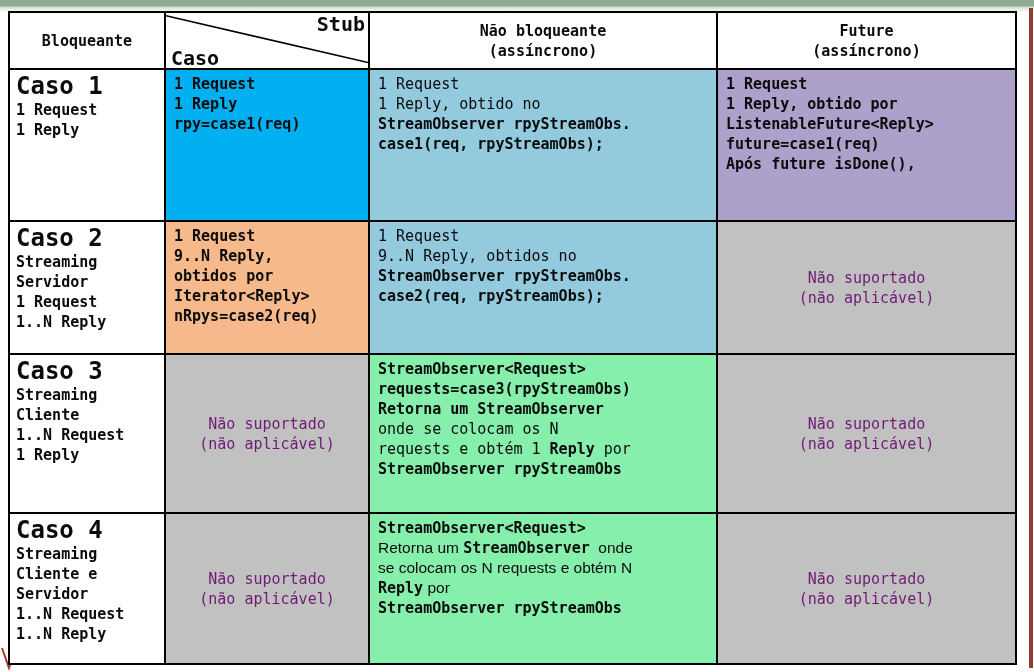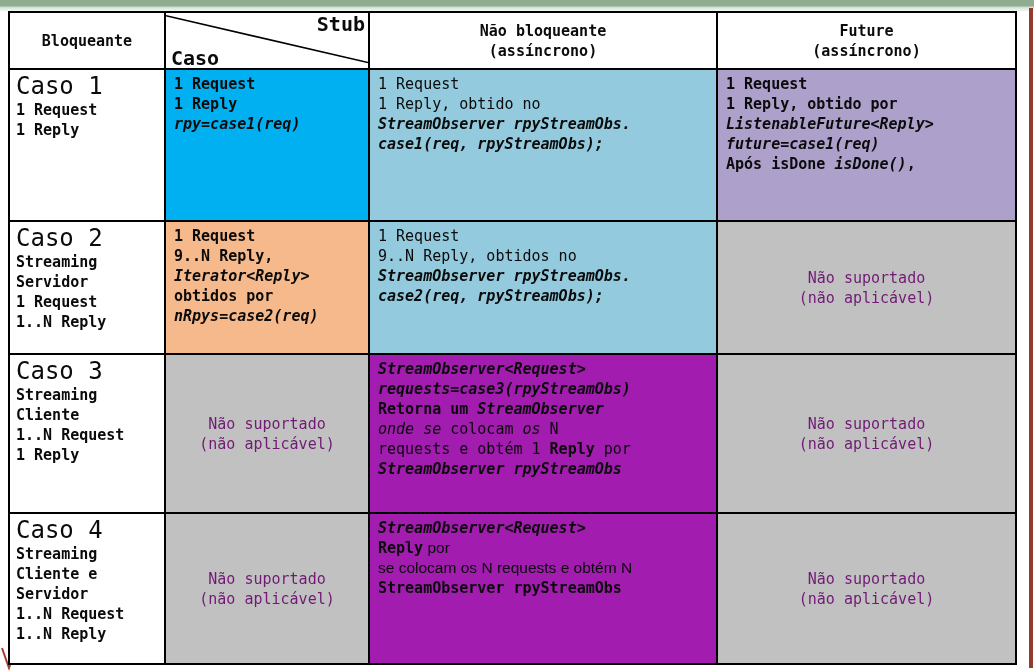--- a/index.html
+++ b/index.html
@@ -14,33 +14,33 @@
        grid-template-rows:55px 150px 131px 157px 149px;
        gap:2px;background:#000;border:2px solid #000;box-sizing:border-box;}
   .cell{background:#fff;box-sizing:border-box;padding:4px 8px;font-size:15px;line-height:20px;overflow:hidden;}
   .hdr{display:flex;flex-direction:column;justify-content:center;align-items:center;
        text-align:center;font-weight:700;padding:2px;}
   .corner{position:relative;padding:0;}
   .corner .stub{position:absolute;top:1px;right:3px;font-weight:700;font-size:20px;}
   .corner .caso{position:absolute;bottom:0px;left:5px;font-weight:700;font-size:20px;}
   .corner svg{position:absolute;inset:0;width:100%;height:100%;}
   .label{padding:2px 6px;}
-  .case-title{font-weight:400;font-size:24px;line-height:28px;}
+  .case-title{font-weight:700;font-size:24px;line-height:28px;}
   .label .ln{font-weight:700;}
   .c-blue{background:#00B0F0;}
   .c-lblue{background:#93CADD;}
   .c-purple{background:#ADA0CB;}
   .c-orange{background:#F6B98C;}
-  .c-green{background:#a21caf;}
+  .c-green{background:#86efac;}
   .c-gray{background:#C1C1C1;display:flex;flex-direction:column;justify-content:center;
           align-items:center;text-align:center;color:#701a75;}
   .ln span{white-space:pre;}
   .seg-b{font-weight:700;}
-  .seg-i{font-style:italic;}
-  .seg-bi{font-weight:700;font-style:italic;}
+  .seg-i{}
+  .seg-bi{font-weight:700;}
   .seg-s{font-family:"Liberation Sans",sans-serif;font-size:15.5px;}
 </style>
 </head>
 <body>
 
 <div class="stage">
   <div class="topbar"></div>
   <div class="right-line"></div>
 
   <svg class="pen-mark" width="16" height="26">
@@ -84,37 +84,37 @@
         <div class="ln"><span class="seg-r">1 Request</span></div>
         <div class="ln"><span class="seg-r">1 Reply, obtido no</span></div>
         <div class="ln"><span class="seg-bi">StreamObserver rpyStreamObs.</span></div>
         <div class="ln"><span class="seg-bi">case1(req, rpyStreamObs);</span></div>
       </div>
     <div class="cell c-purple">
         <div class="ln"><span class="seg-b">1 Request</span></div>
         <div class="ln"><span class="seg-b">1 Reply, obtido por</span></div>
         <div class="ln"><span class="seg-bi">ListenableFuture&lt;Reply&gt;</span></div>
         <div class="ln"><span class="seg-bi">future=case1(req)</span></div>
-        <div class="ln"><span class="seg-b">Após isDone </span><span class="seg-bi">isDone()</span><span class="seg-b">,</span></div>
+        <div class="ln"><span class="seg-b">Após future </span><span class="seg-bi">isDone()</span><span class="seg-b">,</span></div>
       </div>
 
     <div class="cell label">
       <div class="case-title">Caso 2</div>
       <div>
           <div class="ln"><span class="seg-b">Streaming</span></div>
           <div class="ln"><span class="seg-b">Servidor</span></div>
           <div class="ln"><span class="seg-b">1 Request</span></div>
           <div class="ln"><span class="seg-b">1..N Reply</span></div>
         </div>
     </div>
     <div class="cell c-orange">
         <div class="ln"><span class="seg-b">1 Request</span></div>
         <div class="ln"><span class="seg-b">9..N Reply,</span></div>
+        <div class="ln"><span class="seg-b">obtidos por</span></div>
         <div class="ln"><span class="seg-bi">Iterator&lt;Reply&gt;</span></div>
-        <div class="ln"><span class="seg-b">obtidos por</span></div>
         <div class="ln"><span class="seg-bi">nRpys=case2(req)</span></div>
       </div>
     <div class="cell c-lblue">
         <div class="ln"><span class="seg-r">1 Request</span></div>
         <div class="ln"><span class="seg-r">9..N Reply, obtidos no</span></div>
         <div class="ln"><span class="seg-bi">StreamObserver rpyStreamObs.</span></div>
         <div class="ln"><span class="seg-bi">case2(req, rpyStreamObs);</span></div>
       </div>
     <div class="cell c-gray">
         <div class="ln"><span class="seg-r">Não suportado</span></div>
@@ -156,22 +156,23 @@
           <div class="ln"><span class="seg-b">1..N Request</span></div>
           <div class="ln"><span class="seg-b">1..N Reply</span></div>
         </div>
     </div>
     <div class="cell c-gray">
         <div class="ln"><span class="seg-r">Não suportado</span></div>
         <div class="ln"><span class="seg-r">(não aplicável)</span></div>
       </div>
     <div class="cell c-green">
         <div class="ln"><span class="seg-bi">StreamObserver&lt;Request&gt;</span></div>
+        <div class="ln"><span class="seg-s">Retorna um </span><span class="seg-bi">StreamObserver</span><span class="seg-s">  onde</span></div>
+        <div class="ln"><span class="seg-s">se colocam os N requests e obtém N</span></div>
         <div class="ln"><span class="seg-b">Reply</span><span class="seg-s"> por</span></div>
-        <div class="ln"><span class="seg-s">se colocam os N requests e obtém N</span></div>
         <div class="ln"><span class="seg-b">StreamObserver rpyStreamObs</span></div>
       </div>
     <div class="cell c-gray">
         <div class="ln"><span class="seg-r">Não suportado</span></div>
         <div class="ln"><span class="seg-r">(não aplicável)</span></div>
       </div>
 
   </div>
 </div>
 

